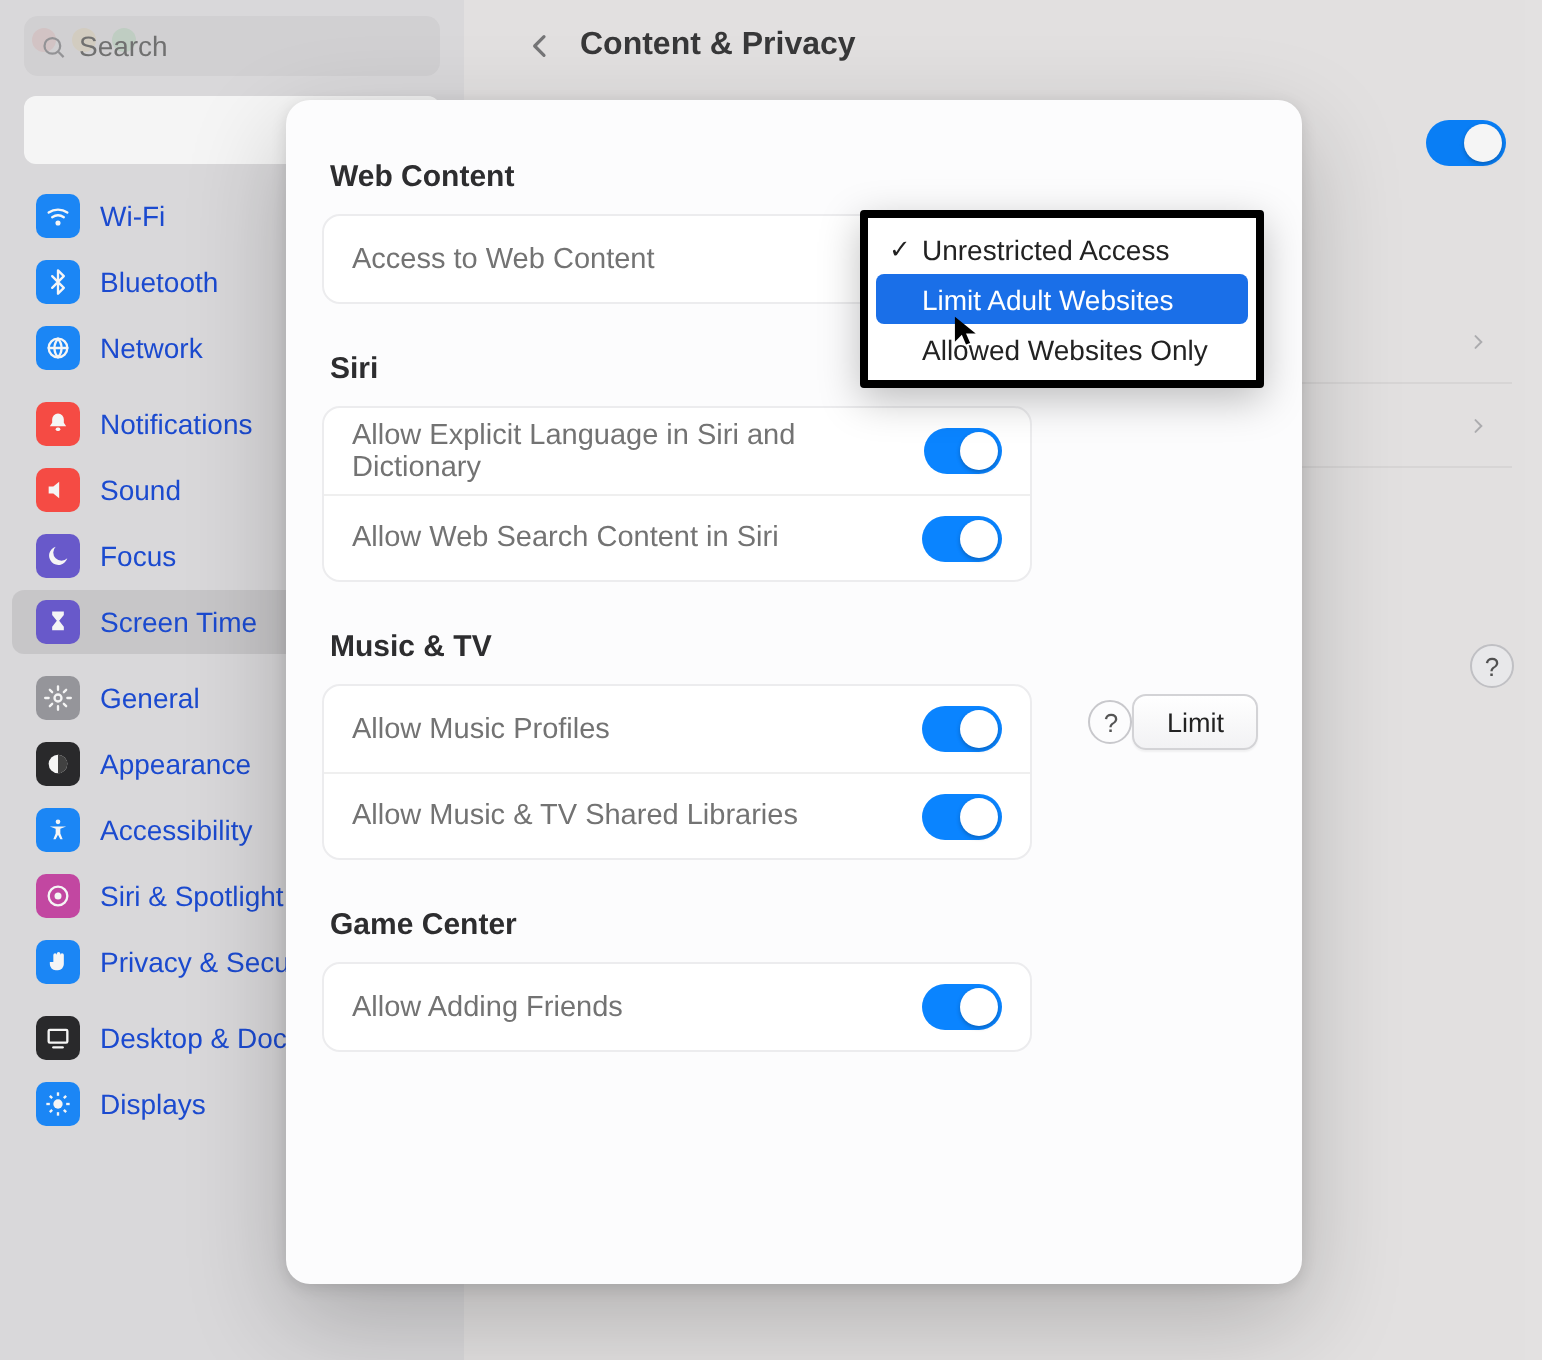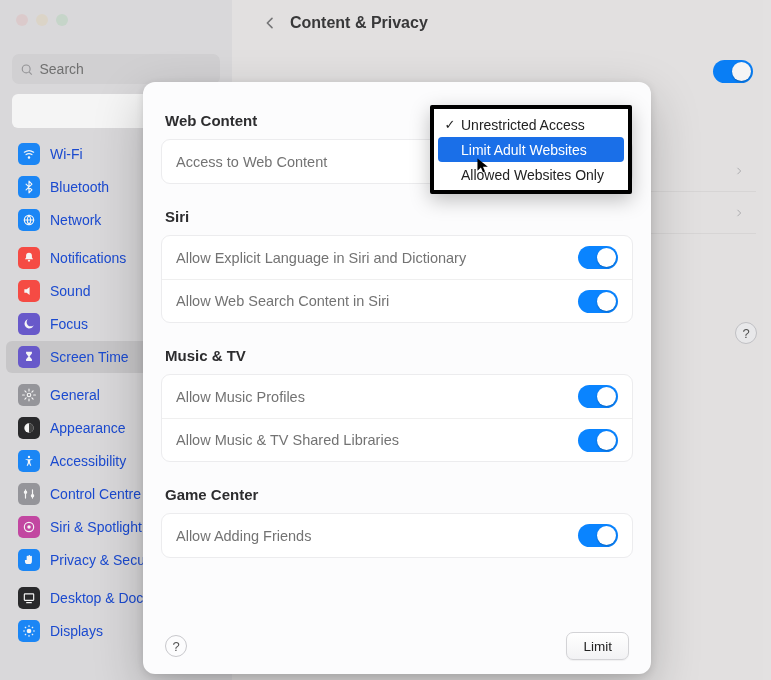--- a/index.html
+++ b/index.html
@@ -12,33 +12,33 @@
   
   .titlebar { position:absolute; top:0; left:0; right:0; height:46px; display:flex; align-items:center; padding-left:260px; font-weight:600; font-size:16px; color:#3b3b3c;text-align:right;}
   .titlebar .back { width:20px; height:20px; margin-right:10px; display:flex;align-items:center;justify-content:center;color:#888;border-radius:4px;}
   .titlebar .back svg{width:16px;height:16px;stroke:#7a7a7c;}
   .bg-toggle { position:absolute; top:60px; right:18px; }
   .help-bg { position:absolute; top:322px; right:14px; width:22px;height:22px;border:1px solid #c8c8cc;border-radius:50%;font-size:13px;display:flex;align-items:center;justify-content:center;color:#555;background:#f2f2f4;}
   .bg-rows {position:absolute; left:240px; right:15px; top:150px;}
   .bg-row {height:42px;border-bottom:1px solid rgba(0,0,0,0.05);display:flex;align-items:center;justify-content:flex-end;padding-right:12px;}
   .bg-row svg{width:10px;height:14px;stroke:#b3b3b6;}
   
-  .sidebar { position:absolute; top:0; left:0; width:232px; height:680px; background:rgba(225,224,226,0.9); padding-top:46px;}
+  .sidebar { position:absolute; top:0; left:0; width:232px; height:680px; background:rgba(225,224,226,0.9); }
   .search { margin:8px 12px 10px 12px; height:30px; background:rgba(0,0,0,0.035); border-radius:7px; display:flex; align-items:center; padding:0 8px; color:#9a9a9d;}
   .search svg{width:15px;height:15px;margin-right:6px;}
   .search input{border:none;background:transparent;outline:none;font-size:14px;color:#555;width:100%;}
   .acct { margin:6px 12px 10px 12px; height:34px; background:#fff; border-radius:6px;}
   .side-group{margin-top:6px;}
   .side-item{display:flex;align-items:center;height:32px;padding:0 12px;font-size:14px;color:#1d4ed8;border-radius:6px;margin:1px 6px;cursor:default;}
   .side-item.selected{background:rgba(0,0,0,0.08);}
   .side-item .ic{width:22px;height:22px;border-radius:5px;margin-right:10px;display:flex;align-items:center;justify-content:center;color:#fff;flex:0 0 22px;}
   .side-item .ic svg{width:14px;height:14px;}
   
   .overlay{position:absolute;inset:0;background:rgba(0,0,0,0.04);}
-  .modal{position:absolute;left:143px;top:50px;width:508px;height:592px;background:#fcfcfd;border-radius:12px;box-shadow:0 18px 50px rgba(0,0,0,0.22),0 2px 8px rgba(0,0,0,0.12);padding:24px 6px 14px 6px;display:flex;flex-direction:column;margin-top:32px;}
+  .modal{position:absolute;left:143px;top:50px;width:508px;height:592px;background:#fcfcfd;border-radius:12px;box-shadow:0 18px 50px rgba(0,0,0,0.22),0 2px 8px rgba(0,0,0,0.12);padding:24px 6px 0 6px;display:flex;}
   .modal-scroll{flex:1;overflow:hidden;padding:0 12px;}
   .sect-title{font-size:15px;font-weight:700;color:#2d2d2f;padding:6px 4px 10px 4px;}
   .card{background:#fff;border:1px solid #ececee;border-radius:9px;margin-bottom:18px;}
   .row{display:flex;align-items:center;justify-content:space-between;min-height:43px;padding:0 14px;font-size:14.5px;color:#737373;}
   .row + .row{border-top:1px solid #efefef;justify-content:space-between;}
   .footer{display:flex;align-items:center;justify-content:space-between;padding:6px 16px 0 16px;}
   .help{width:22px;height:22px;border:1px solid #c8c8cc;border-radius:50%;font-size:13px;display:flex;align-items:center;justify-content:center;color:#555;}
   .done{height:28px;padding:0 16px;border-radius:7px;border:1px solid #d3d3d6;background:linear-gradient(#ffffff,#f2f2f4);font-size:13.5px;color:#222;box-shadow:0 1px 1px rgba(0,0,0,0.05);}
   
   .toggle{width:40px;height:23px;border-radius:12px;background:#d9d9dd;position:relative;}
@@ -168,31 +168,20 @@
           <div class="side-item">
             <span class="ic" style="background: rgb(29, 140, 255);">
               <svg viewBox="0 0 24 24" fill="white">
                 <circle cx="12" cy="5" r="2"></circle>
                 <path d="M5 9h14l-5 2v4l2 5h-2l-2-4-2 4H8l2-5v-4z"></path>
               </svg>
             </span>
             <span>Accessibility</span>
           </div>
           <div class="side-item">
-            <span class="ic" style="background: rgb(156, 156, 161);">
-              <svg viewBox="0 0 24 24" stroke="white" stroke-width="2" fill="none" stroke-linecap="round" stroke-linejoin="round">
-                <line x1="6" y1="5" x2="6" y2="19"></line>
-                <circle cx="6" cy="9" r="2" fill="white"></circle>
-                <line x1="18" y1="5" x2="18" y2="19"></line>
-                <circle cx="18" cy="15" r="2" fill="white"></circle>
-              </svg>
-            </span>
-            <span>Control Centre</span>
-          </div>
-          <div class="side-item">
             <span class="ic" style="background: rgb(202, 74, 168);">
               <svg viewBox="0 0 24 24">
                 <circle cx="12" cy="12" r="8" fill="none" stroke="white" stroke-width="2"></circle>
                 <circle cx="12" cy="12" r="3" fill="white"></circle>
               </svg>
             </span>
             <span>Siri &amp; Spotlight</span>
           </div>
           <div class="side-item">
             <span class="ic" style="background: rgb(29, 140, 255);">

